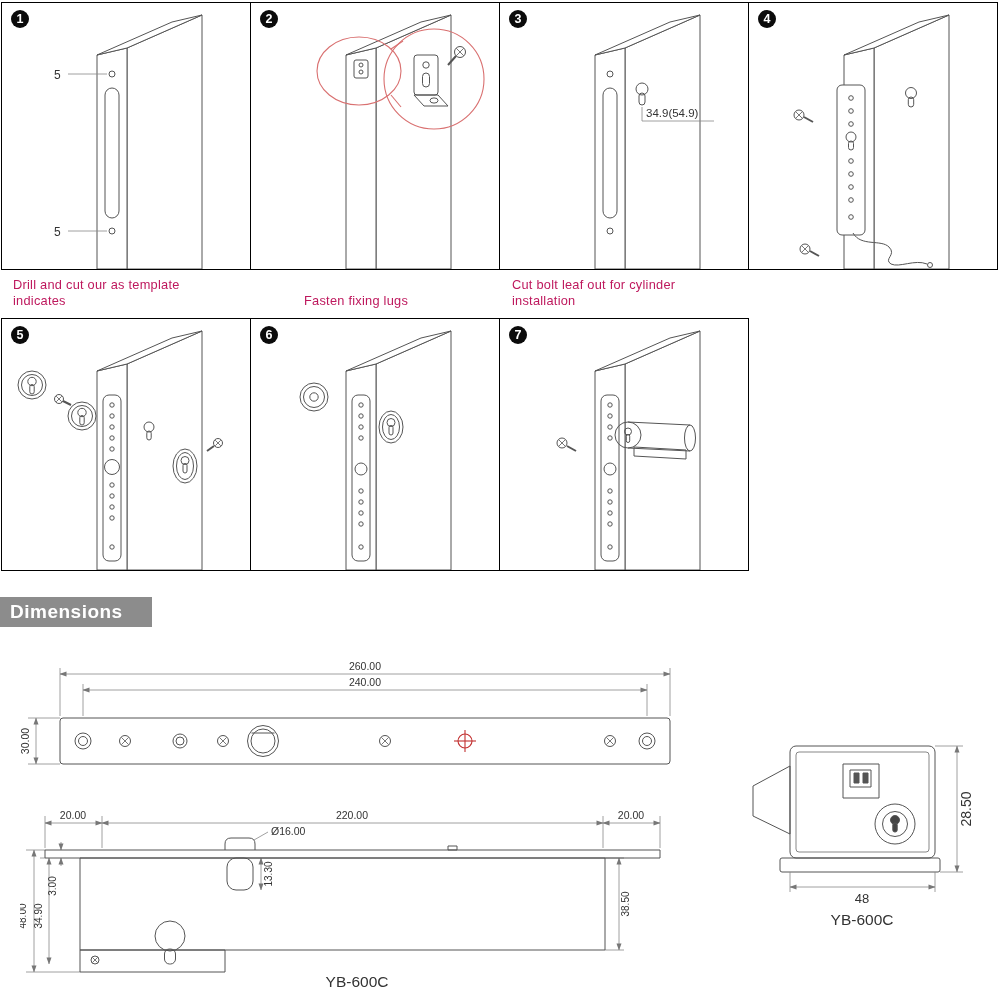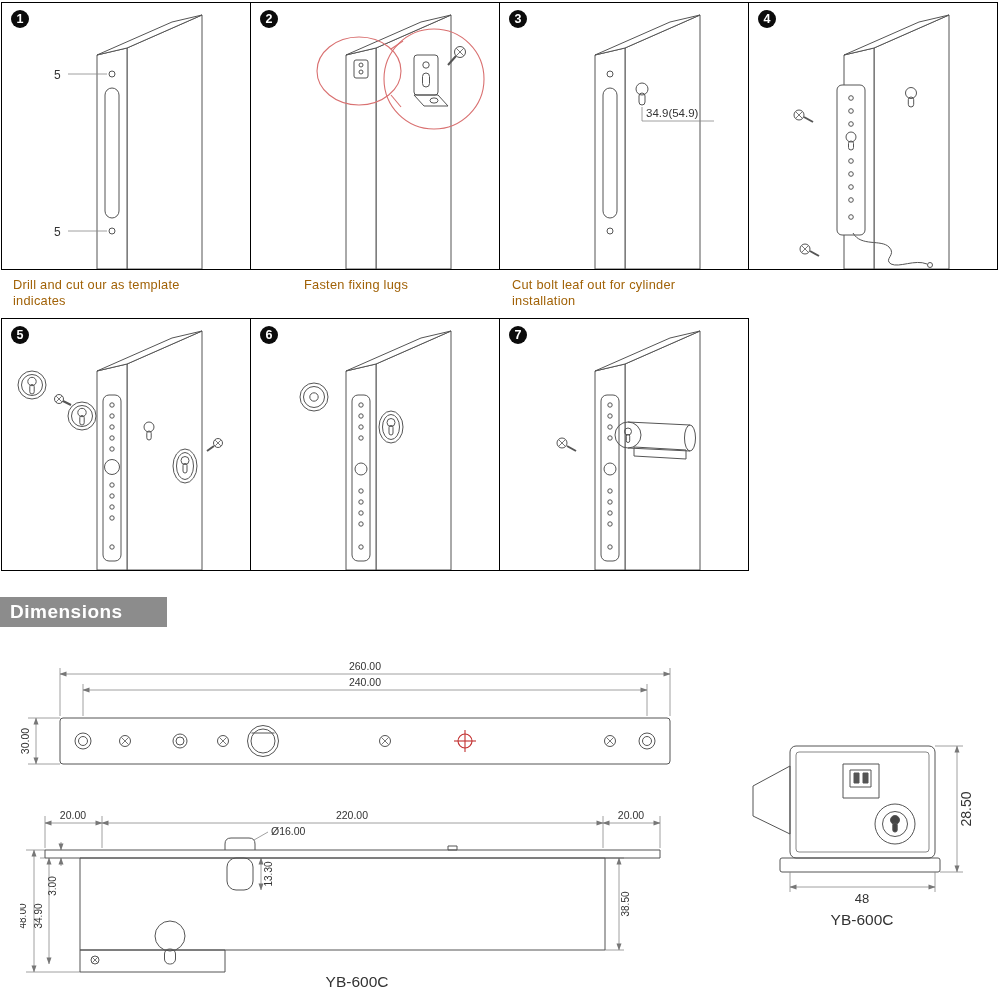--- a/index.html
+++ b/index.html
@@ -3,22 +3,22 @@
 <meta charset="utf-8">
 <style>
   * { margin:0; padding:0; box-sizing:border-box; }
   html,body { width:1000px; height:1000px; background:#fff;
               font-family:"Liberation Sans", sans-serif; color:#1a1a1a; }
   .sheet { position:relative; width:1000px; height:1000px; overflow:hidden; background:#fff; }
   .panel { position:absolute; border:1px solid #000; background:#fff; }
   .badge { position:absolute; top:7px; left:9px; width:18px; height:18px; border-radius:50%;
            background:#0b0b0b; color:#fff; font-size:12.5px; font-weight:bold;
            text-align:center; line-height:18px; z-index:2; }
-  .caption { position:absolute; font-size:12.8px; line-height:1.28; letter-spacing:.25px; color:#a16207; }
-  .dim-bar { position:absolute; left:0; top:597px; width:167px; height:30px; background:#8c8c8c;
+  .caption { position:absolute; font-size:12.8px; line-height:1.28; letter-spacing:.25px; color:#be185d; }
+  .dim-bar { position:absolute; left:0; top:597px; width:152px; height:30px; background:#8c8c8c;
              color:#fff; font-size:19px; font-weight:bold; line-height:30px; padding-left:10px;
              letter-spacing:.5px; }
   svg.draw-abs { position:absolute; }
   svg text { font-family:"Liberation Sans", sans-serif; fill:#333; }
   .ln  { stroke:#555; fill:none; stroke-width:1; stroke-linejoin:round; }
   .lnf { stroke:#555; fill:#fff; stroke-width:1; stroke-linejoin:round; }
   .dm  { stroke:#888; fill:none; stroke-width:.8; }
   .rd  { stroke:#d97070; fill:none; stroke-width:1.1; }
   .rdd { stroke:#c23030; fill:none; stroke-width:1.1; }
 </style>
@@ -147,21 +147,21 @@
       <g class="ln">
         <circle cx="56" cy="246" r="5"></circle>
         <line x1="52.8" y1="242.8" x2="59.2" y2="249.2" stroke-width=".8"></line>
         <line x1="59.2" y1="242.8" x2="52.8" y2="249.2" stroke-width=".8"></line>
         <line x1="61" y1="248" x2="70" y2="253" stroke-width="2"></line>
       </g>
     </svg>
   </div>
 
   <div class="caption" style="left:13px;top:277px;width:212px">Drill and cut our as template indicates</div>
-  <div class="caption" style="left:304px;top:277px;width:212px">Fasten fixing lugs</div>
+  <div class="caption" style="left:304px;top:293px;width:212px">Fasten fixing lugs</div>
   <div class="caption" style="left:512px;top:277px;width:218px">Cut  bolt leaf out for cylinder installation</div>
 
   <div class="panel" style="left:1px;top:318px;width:250px;height:253px">
     <div class="badge">5</div>
     <svg width="248" height="251" viewBox="0 0 248 251">
       <g class="lnf">
         <polygon points="125,45 200,12 200,251 125,251"></polygon>
         <polygon points="95,52 125,45 125,251 95,251"></polygon>
         <polygon points="95,52 125,45 200,12 170,19"></polygon>
       </g>

